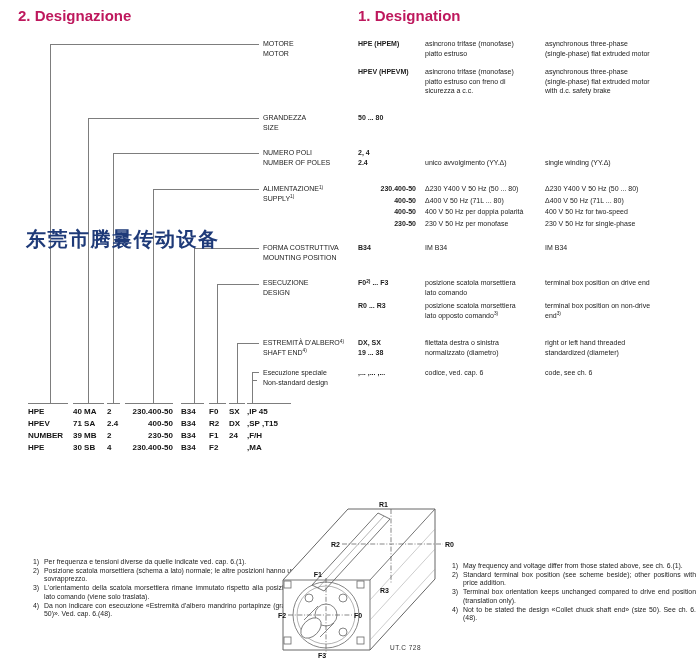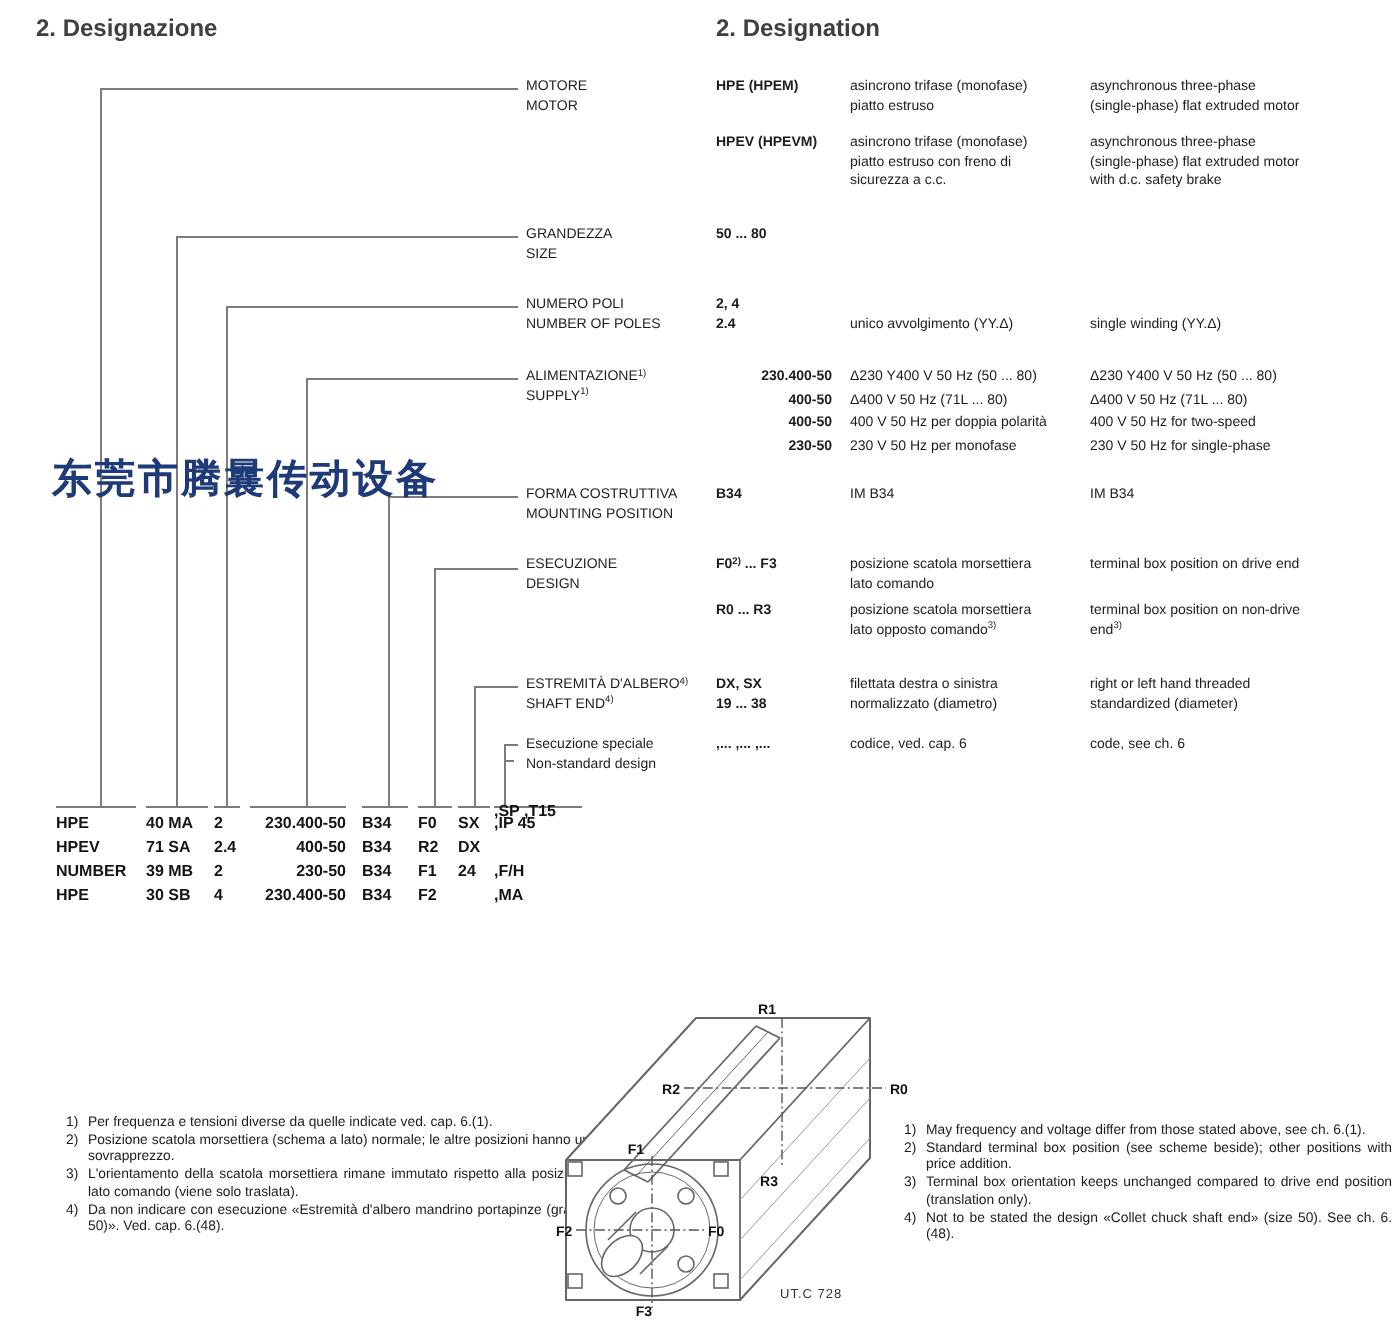--- a/index.html
+++ b/index.html
@@ -1,18 +1,18 @@
 <!DOCTYPE html>
 <html><head>
 <meta charset="utf-8">
 <style>
   html,body{margin:0;padding:0;background:#e8e8e8;}
   .page{position:relative;width:700px;height:664px;background:#ffffff;overflow:hidden;
         font-family:"Liberation Sans",sans-serif;color:#1c1c1c;}
-  .h1{position:absolute;font-size:12px;font-weight:bold;color:#404040;white-space:nowrap;}
+  .h1{position:absolute;font-size:15px;font-weight:bold;color:#be185d;white-space:nowrap;}
   .t{position:absolute;font-size:7px;line-height:9.5px;white-space:nowrap;color:#1c1c1c;}
   .b{font-weight:bold;}
   sup.fref{font-size:4.8px;vertical-align:baseline;position:relative;top:-2.5px;font-weight:bold;}
   sup.fref.lt{font-weight:normal;}
   .hl{position:absolute;height:1px;background:#7d7d7d;}
   .vl{position:absolute;width:1px;background:#7d7d7d;}
   .ex{position:absolute;font-size:8px;font-weight:bold;white-space:nowrap;color:#141414;}
   .exr{text-align:right;}
   .fnblock{position:absolute;font-size:6.9px;line-height:8.7px;color:#1c1c1c;}
   .fn{display:flex;}
@@ -23,21 +23,21 @@
       font-family:"DejaVu Sans","Liberation Sans",sans-serif;text-align:center;}
   .cap{position:absolute;font-size:6.5px;color:#333;letter-spacing:0.5px;white-space:nowrap;}
   .drawing{position:absolute;left:278px;top:496px;width:180px;height:164px;}
 </style>
 </head>
 <body>
 
 <div class="page">
 
   <div class="h1" style="left:18px;top:7px">2. Designazione</div>
-  <div class="h1" style="left:358px;top:7px">2. Designation</div>
+  <div class="h1" style="left:358px;top:7px">1. Designation</div>
 
   <div class="wm">东莞市腾曩传动设备</div>
 
   <div>
     <div class="hl" style="left:50px;top:44px;width:209px"></div>
     <div class="vl" style="left:50px;top:44px;height:359px"></div>
     <div class="hl" style="left:88px;top:118px;width:171px"></div>
     <div class="vl" style="left:88px;top:118px;height:285px"></div>
     <div class="hl" style="left:113px;top:153px;width:146px"></div>
     <div class="vl" style="left:113px;top:153px;height:250px"></div>
@@ -145,21 +145,21 @@
       <span class="ex" style="left:247px;top:407px">,IP 45</span>
     </div>
     <div>
       <span class="ex" style="left:28px;top:419px">HPEV</span>
       <span class="ex" style="left:73px;top:419px">71 SA</span>
       <span class="ex" style="left:107px;top:419px">2.4</span>
       <span class="ex exr" style="left:125px;top:419px;width:48px">400-50</span>
       <span class="ex" style="left:181px;top:419px">B34</span>
       <span class="ex" style="left:209px;top:419px">R2</span>
       <span class="ex" style="left:229px;top:419px">DX</span>
-      <span class="ex" style="left:247px;top:401px">,SP ,T15</span>
+      <span class="ex" style="left:247px;top:419px">,SP ,T15</span>
     </div>
     <div>
       <span class="ex" style="left:28px;top:431px">NUMBER</span>
       <span class="ex" style="left:73px;top:431px">39 MB</span>
       <span class="ex" style="left:107px;top:431px">2</span>
       <span class="ex exr" style="left:125px;top:431px;width:48px">230-50</span>
       <span class="ex" style="left:181px;top:431px">B34</span>
       <span class="ex" style="left:209px;top:431px">F1</span>
       <span class="ex" style="left:229px;top:431px">24</span>
       <span class="ex" style="left:247px;top:431px">,F/H</span>

